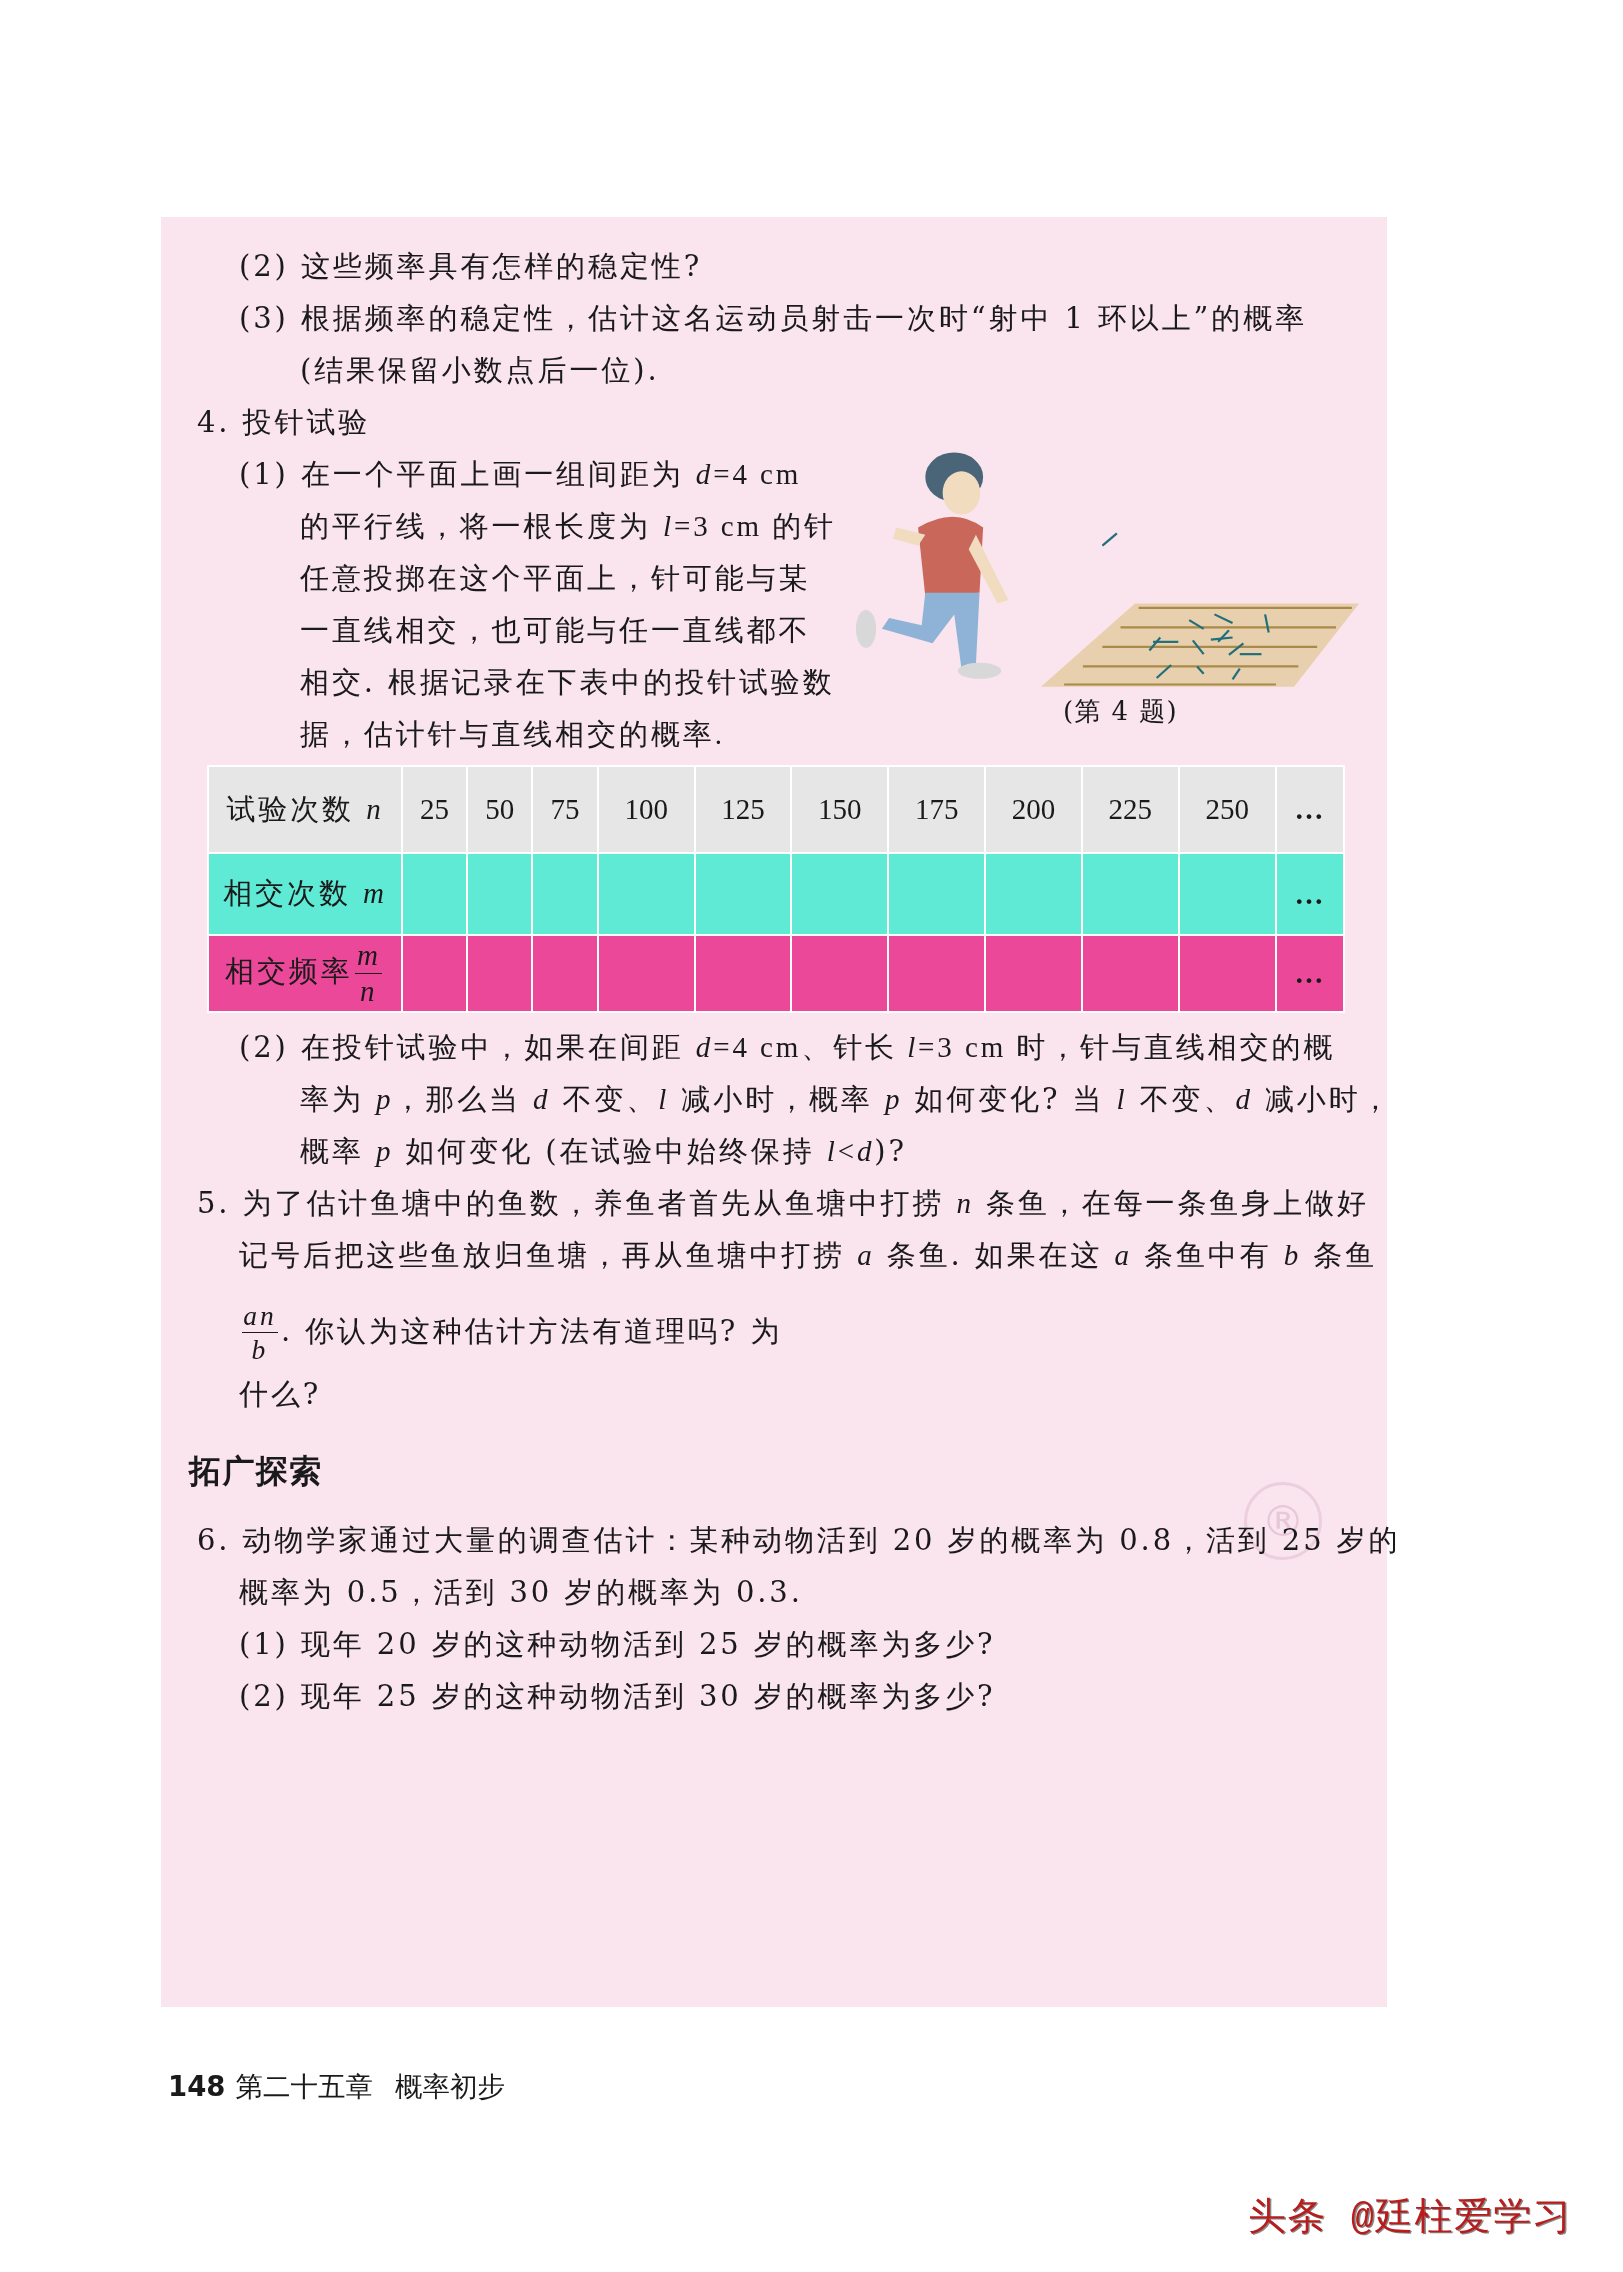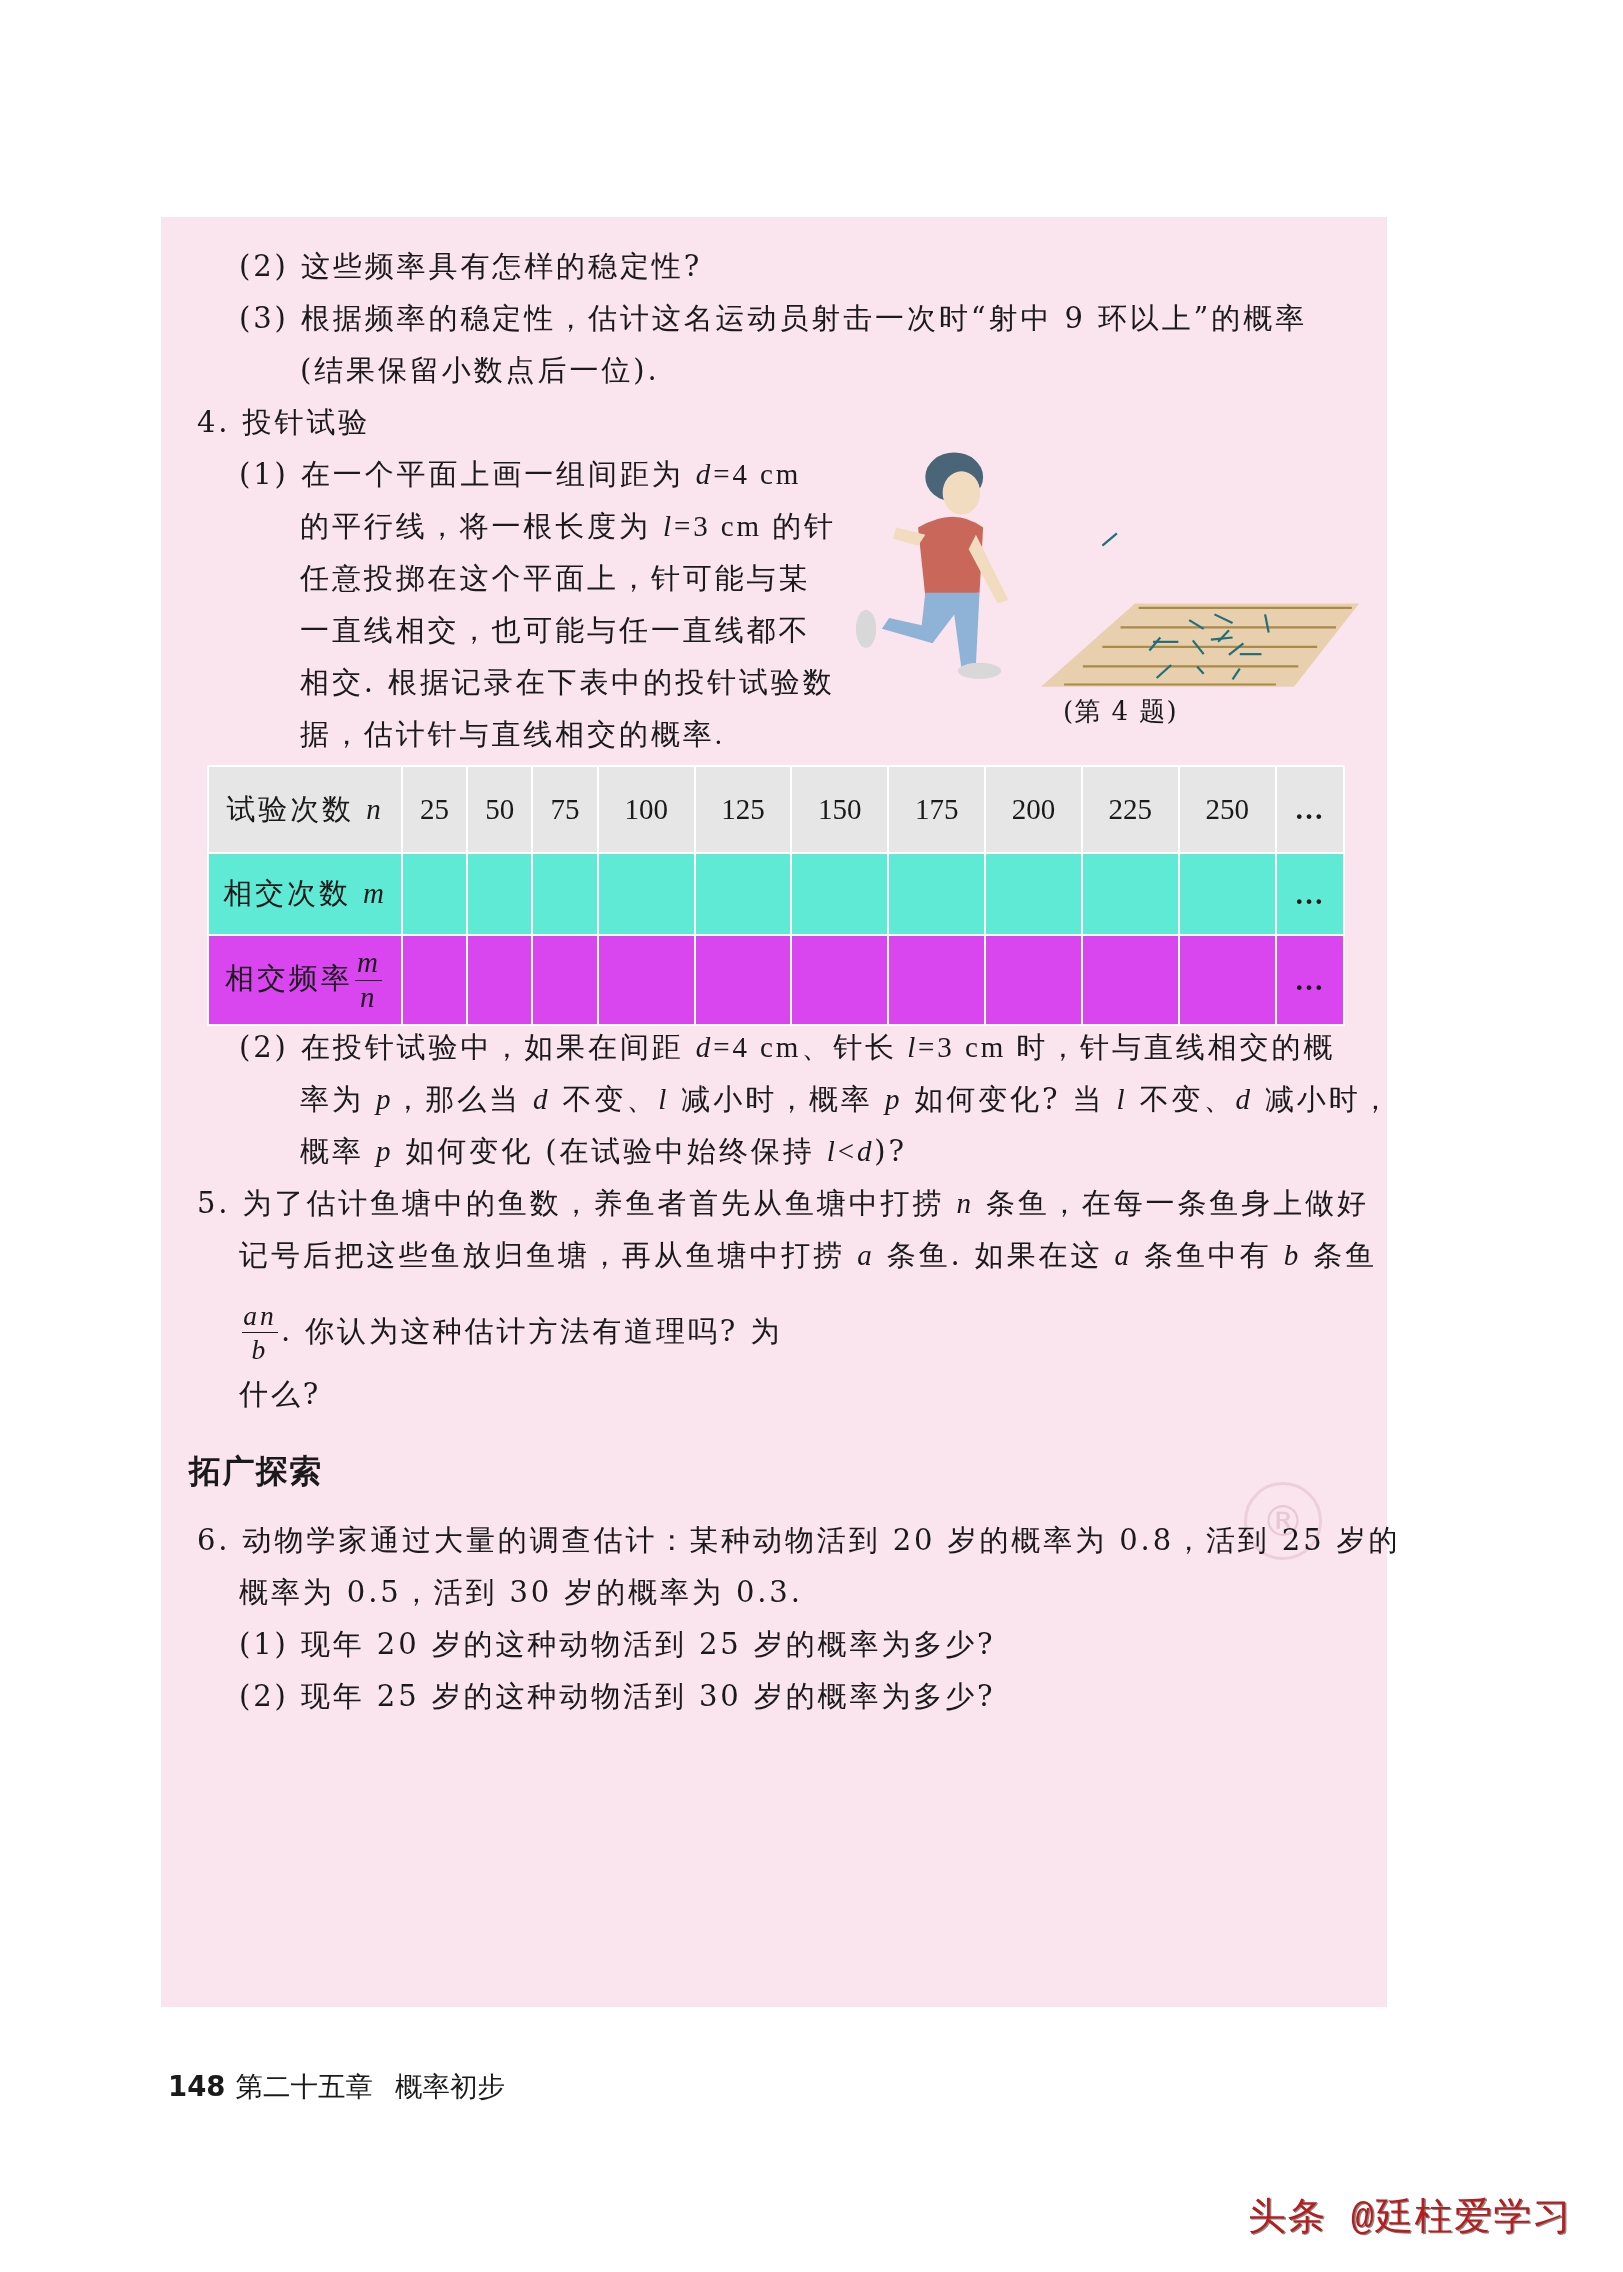--- a/index.html
+++ b/index.html
@@ -17,21 +17,21 @@
   .heading { position: absolute; font-family: "DejaVu Sans", "Liberation Sans", sans-serif; font-weight: bold; font-size: 32px; letter-spacing: 1.4px; }
   .frac { display: inline-block; vertical-align: middle; text-align: center; font-style: italic; font-family: "Liberation Serif", serif; line-height: 1; margin: 0 2.9px; }
   .frac .n { display: block; border-bottom: 1.4px solid #1a1a1a; padding: 0 1.4px 2.9px; }
   .frac .d { display: block; padding-top: 2.9px; }
 
   
   .tbl { position: absolute; left: 207px; top: 765px; width: 1138px; border-collapse: separate; border-spacing: 2.9px; background: #ffffff; }
   .tbl td { text-align: center; font-size: 29px; font-family: "Liberation Serif", serif; padding: 0; }
   .tbl tr.r0 td { background: #e6e6e6; height: 85px; }
   .tbl tr.r1 td { background: #5eead4; height: 80px; }
-  .tbl tr.r2 td { background: #d946ef; height: 88px; }
+  .tbl tr.r2 td { background: #ec4899; height: 75px; }
   .tbl td.hdr { width: 192px; font-family: "DejaVu Serif", serif; letter-spacing: 2.9px; }
   .tbl td.ell { letter-spacing: 1.4px; font-weight: bold; }
 
   .caption { position: absolute; left: 1063px; top: 694px; font-size: 26px; letter-spacing: 1.4px; }
   .figure { position: absolute; left: 853px; top: 448px; width: 535px; height: 246px; }
 
   .footer { position: absolute; left: 168px; top: 2069px; font-family: "DejaVu Sans", "Liberation Sans", sans-serif; font-size: 27.5px; }
   .footer .pg { font-weight: bold; margin-right: 10px; }
   .footer .sep { display: inline-block; width: 22px; }
   .wm { position: absolute; left: 1248px; top: 2191px; font-family: Liberation Mono, monospace; font-size: 38px; color: #b91c1c; text-shadow: 1.4px 1.4px 0 #888; letter-spacing: 1.4px; }
@@ -41,21 +41,21 @@
 </head>
 <body>
 
 <div class="panel"></div>
 <div class="bgmark">®</div>
 
 <div class="line" style="left:239px; top:246px;">
   <span>(2)</span>&nbsp;<span>这些频率具有怎样的稳定性?</span>
 </div>
 <div class="line" style="left:239px; top:298px;">
-  <span>(3)</span>&nbsp;<span>根据频率的稳定性，估计这名运动员射击一次时“射中 9 环以上”的概率</span>
+  <span>(3)</span>&nbsp;<span>根据频率的稳定性，估计这名运动员射击一次时“射中 1 环以上”的概率</span>
 </div>
 <div class="line" style="left:300px; top:350px;">(结果保留小数点后一位).</div>
 
 <div class="line" style="left:197px; top:402px;">
   <span>4.</span>&nbsp;<span>投针试验</span>
 </div>
 <div class="line" style="left:239px; top:454px;">
   <span>(1)</span>&nbsp;<span>在一个平面上画一组间距为 </span><span class="it">d</span><span class="num">=4 cm</span>
 </div>
 <div class="line" style="left:300px; top:506px;">

